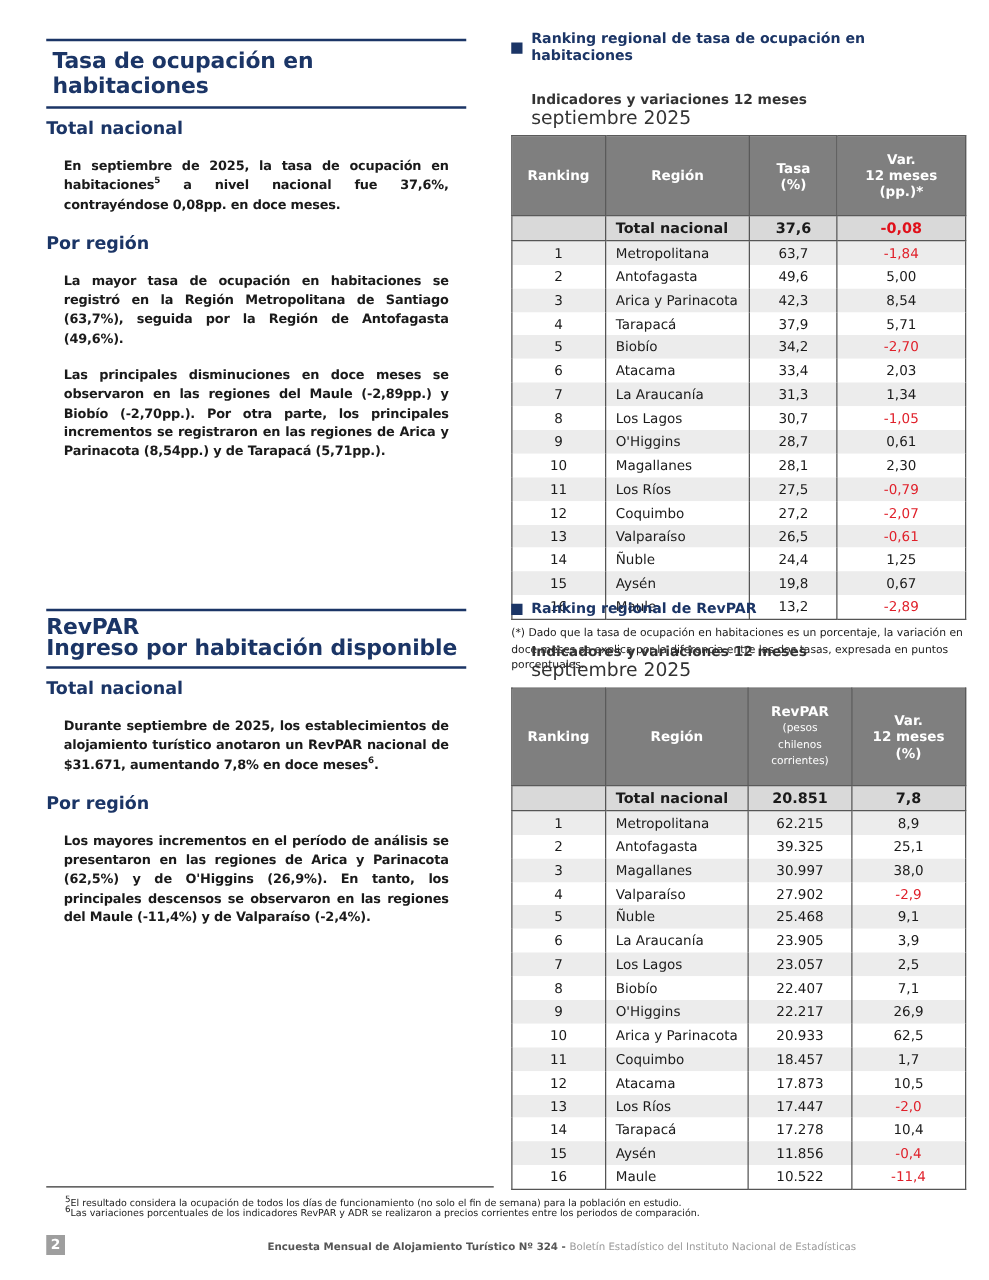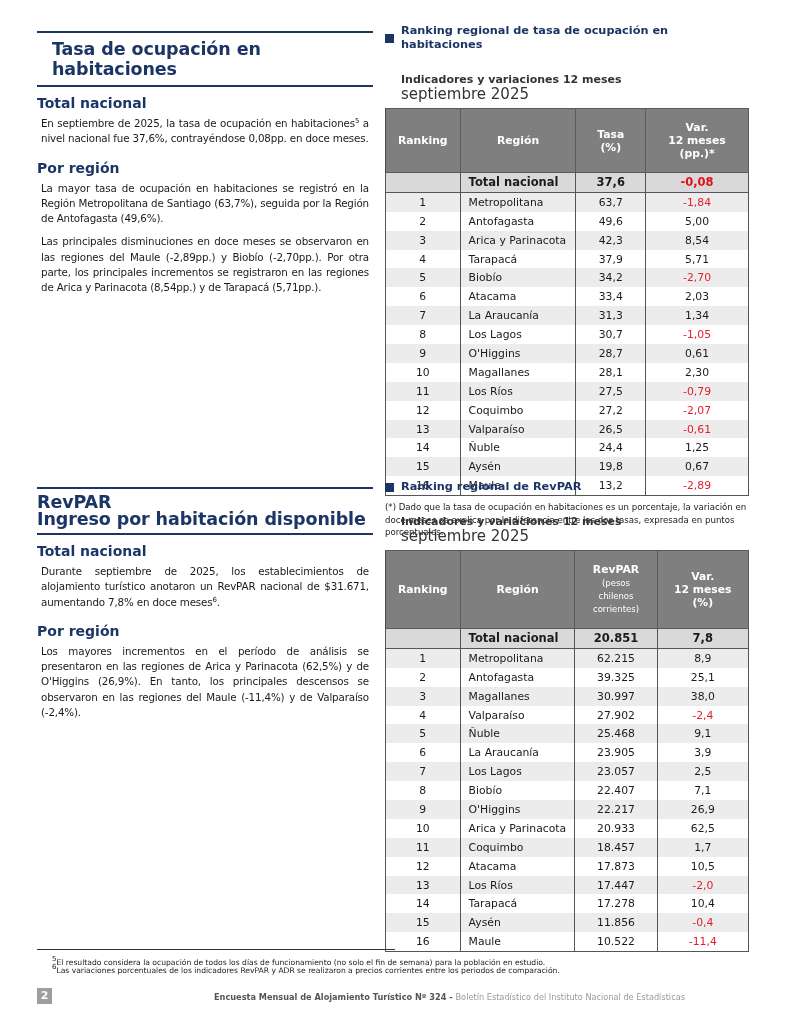--- a/index.html
+++ b/index.html
@@ -4,26 +4,26 @@
 <style>
   html, body { margin: 0; padding: 0; background: #ffffff; }
   body { width: 791px; height: 1024px; position: relative; overflow: hidden;
          font-family: "DejaVu Sans", sans-serif; color: #1a1a1a; }
 
   
   .left { position: absolute; left: 37px; width: 336px; }
   .rule { border-top: 2px solid #1b3566; height: 0; }
   .h1 { font-size: 17.5px; font-weight: bold; color: #1b3566; line-height: 20px; margin: 4px 0 5px; letter-spacing: -0.1px; }
   .h2 { font-size: 14px; font-weight: bold; color: #1b3566; margin: 0 0 4px; line-height: 18px; }
-  .p { font-size: 10.3px; line-height: 15.3px; text-align: justify; margin: 4px; letter-spacing: -0.15px; }
+  .p { font-size: 10.3px; line-height: 15.3px; text-align: justify; margin: 14px; letter-spacing: -0.15px; font-weight: bold; }
   .p + .p { margin-top: 8px; }
   sup { font-size: 7px; line-height: 0; vertical-align: super; }
 
   
-  .right { position: absolute; left: 385px; width: 364px; }
+  .right { position: absolute; left: 409px; width: 364px; }
   .cap-title { font-size: 11.3px; font-weight: bold; color: #1b3566; line-height: 14px; display: flex; align-items: center; }
   .cap-square { width: 9px; height: 9px; background: #1b3566; display: inline-block; margin-right: 7px; flex: none; }
   .cap-sub { font-size: 11px; font-weight: bold; color: #333; line-height: 15px; padding-left: 16px; margin-top: 20px; }
   .cap-date { font-size: 15px; color: #333; line-height: 14px; padding-left: 16px; margin-bottom: 7px; }
 
   table { border-collapse: collapse; width: 364px; font-size: 10.8px; }
   th { background: #7f7f7f; color: #ffffff; font-weight: bold; border: 1px solid #5a5a5a; border-left-color: #4a4a4a; text-align: center; padding: 12px; line-height: 13px; }
   td { border-left: 1px solid #555; border-right: 1px solid #555; height: 18.9px; padding: 0; text-align: center; color: #1a1a1a; }
   td.reg { text-align: left; padding-left: 8px; }
   tr.total td { background: #d9d9d9; font-weight: bold; border-bottom: 1px solid #555; font-size: 11.5px; }
@@ -40,21 +40,21 @@
   .page-num { position: absolute; left: 37px; top: 988px; width: 15px; height: 16px; background: #9e9e9e; color: #fff; font-weight: bold; font-size: 11px; text-align: center; line-height: 16px; }
   .footer { position: absolute; left: 174px; top: 992px; font-size: 8.2px; color: #555; white-space: nowrap; }
   .footer .b { font-weight: bold; color: #555; padding-left: 40px; }
   .footer .l { color: #9a9a9a; }
 </style>
 </head>
 <body>
 
 <div class="left" style="top:31px;">
   <div class="rule"></div>
-  <div class="h1" style="margin:6px 15px 6px;">Tasa de ocupación en habitaciones</div>
+  <div class="h1" style="margin:6px 5px 6px;">Tasa de ocupación en habitaciones</div>
   <div class="rule"></div>
   <div class="h2" style="margin-top:7px;">Total nacional</div>
   <p class="p"><span>En septiembre de 2025, la tasa de ocupación en habitaciones</span><sup>5</sup><span> a nivel nacional fue 37,6%, contrayéndose 0,08pp. en doce meses.</span></p>
   <div class="h2" style="margin-top:12px;">Por región</div>
   <p class="p">La mayor tasa de ocupación en habitaciones se registró en la Región Metropolitana de Santiago (63,7%), seguida por la Región de Antofagasta (49,6%).</p>
   <p class="p">Las principales disminuciones en doce meses se observaron en las regiones del Maule (-2,89pp.) y Biobío (-2,70pp.). Por otra parte, los principales incrementos se registraron en las regiones de Arica y Parinacota (8,54pp.) y de Tarapacá (5,71pp.).</p>
 </div>
 
 <div class="left" style="top:487px;">
   <div class="rule"></div>
@@ -253,21 +253,21 @@
         <tr class="row">
           <td>3</td>
           <td class="reg">Magallanes</td>
           <td>30.997</td>
           <td>38,0</td>
         </tr>
         <tr class="row">
           <td>4</td>
           <td class="reg">Valparaíso</td>
           <td>27.902</td>
-          <td class="neg">-2,4</td>
+          <td class="neg">-2,9</td>
         </tr>
         <tr class="row">
           <td>5</td>
           <td class="reg">Ñuble</td>
           <td>25.468</td>
           <td>9,1</td>
         </tr>
         <tr class="row">
           <td>6</td>
           <td class="reg">La Araucanía</td>

